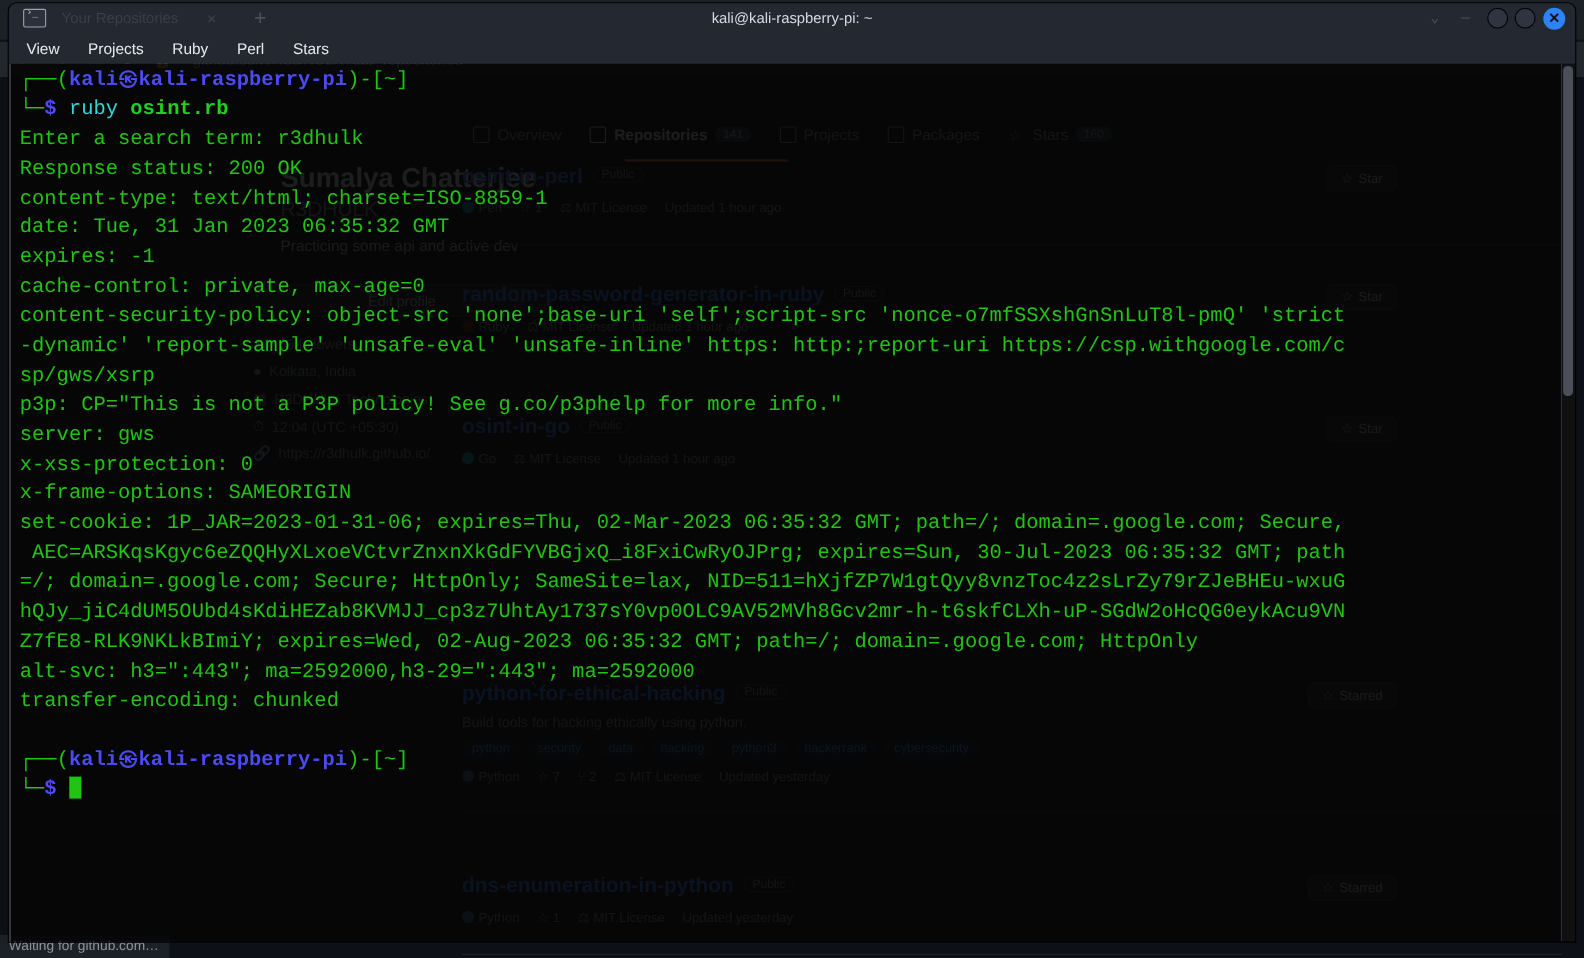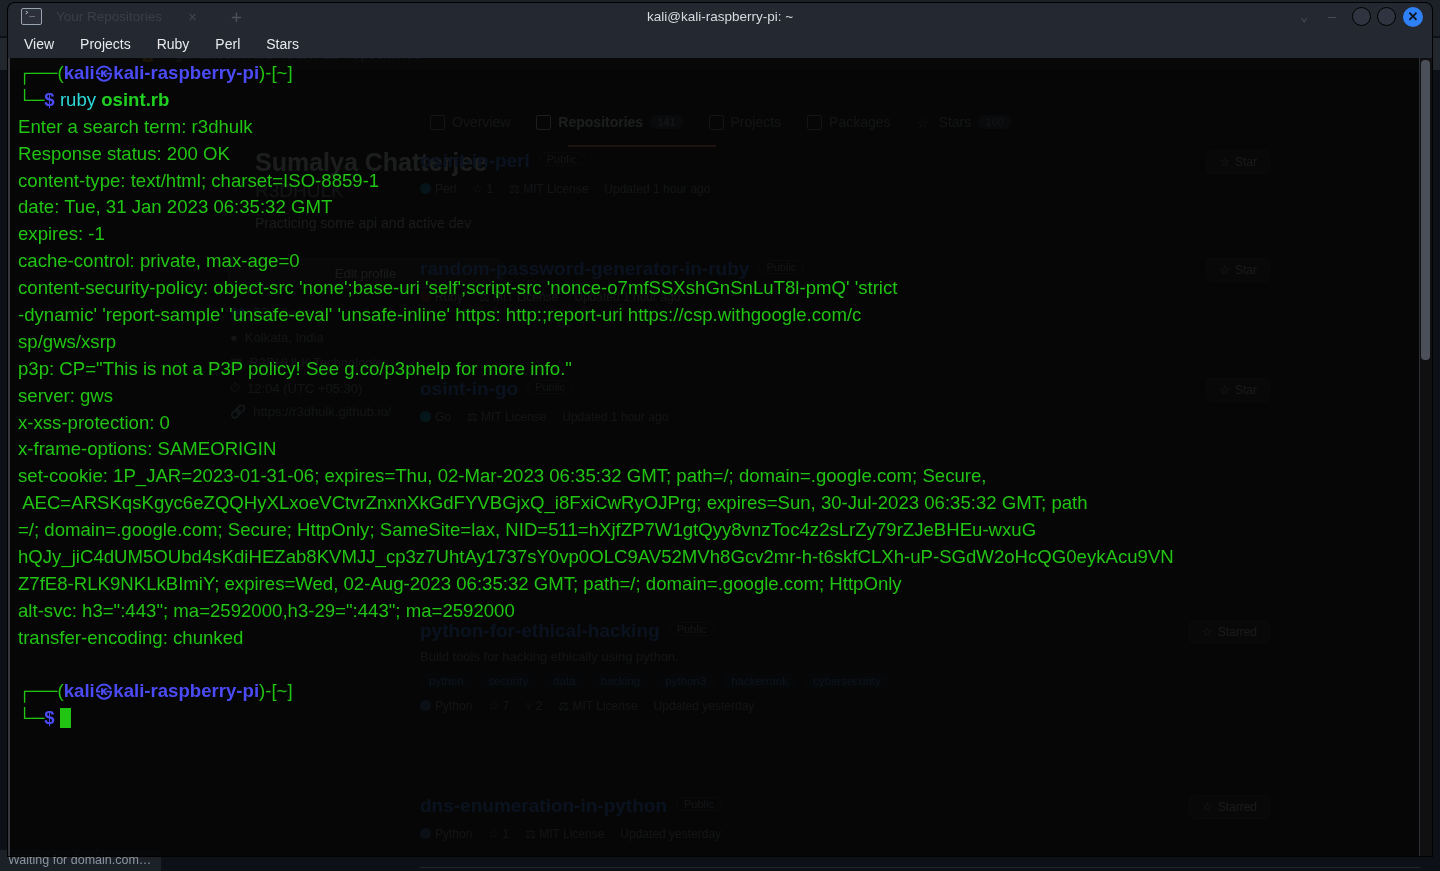--- a/index.html
+++ b/index.html
@@ -203,21 +203,21 @@
     background: rgba(20,20,22,0.75);
     border-left: 1px solid #2c2f36;
   }
   .term-scroll-thumb {
     position: absolute; right: 2px; top: 2px; width: 9px; height: 300px;
     background: #4a4f59; border-radius: 4px;
   }
 
   .term-text {
     position: absolute; left: 8px; top: 2px; right: 14px;
-    font-family: Liberation Sans, sans-serif;
+    font-family: Liberation Mono, monospace;
     font-size: 18.6px;
     line-height: 26.9px;
     white-space: pre;
     color: #1ed11e;
   }
   .term-text .ln { display: block; height: 26.9px; }
   .c-green  { color: #22c413; }
   .c-blue   { color: #4b4bf5; font-weight: bold; }
   .c-cyan   { color: #2fd8d8; }
   .c-bgreen { color: #20d020; font-weight: bold; }
@@ -381,21 +381,21 @@
             <span>Updated yesterday</span>
           </div>
           <div class="star-btn">
             <span>☆</span>
             <span>Starred</span>
           </div>
         </div>
         <div class="repo-sep" style="top: 867px;"></div>
       </div>
 
-    <div class="bg-statusbar">Waiting for domain.com…</div>
+    <div class="bg-statusbar">Waiting for github.com…</div>
   </div>
 
   <div class="term-window">
 
     <div class="titlebar">
       <div class="tb-tabicon"></div>
       <div class="tb-tabtitle">Your Repositories</div>
       <div class="tb-tabclose">×</div>
       <div class="tb-newtab">+</div>
       <div class="tb-title">kali@kali-raspberry-pi: ~</div>

